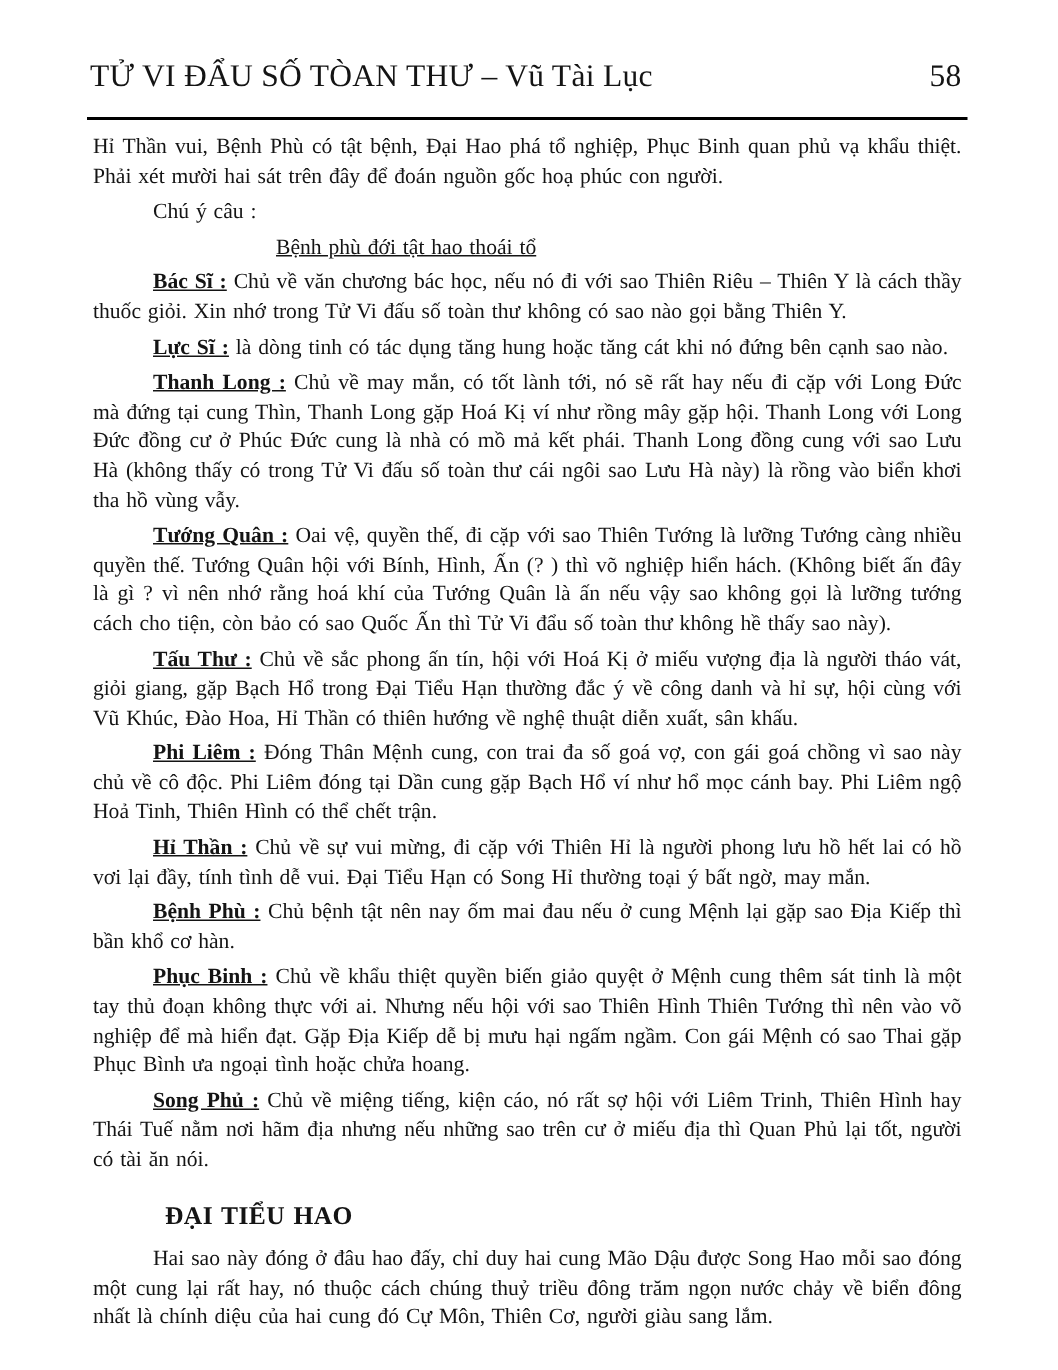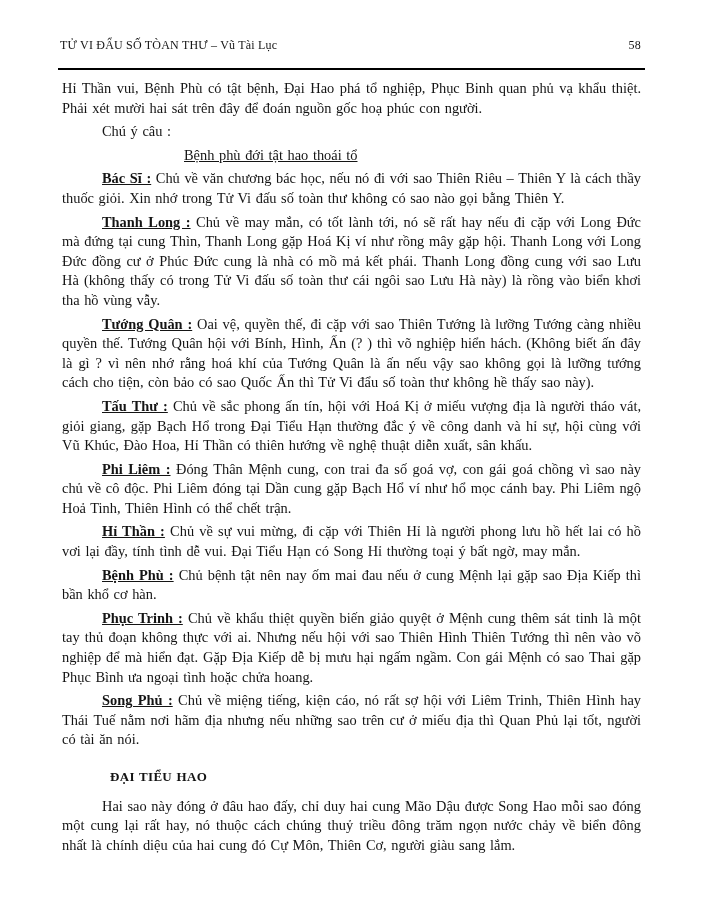--- a/index.html
+++ b/index.html
@@ -14,21 +14,21 @@
     position:relative;
     width:705px; height:913px;
     padding:38px 60px 0 58px;
     overflow:hidden;
     background:#ffffff;
   }
   .running-header {
     display:flex;
     justify-content:space-between;
     align-items:baseline;
-    font-size:12px;
+    font-size:21px;
     letter-spacing:0.2px;
     padding:0 4px 0 2px;
     margin-bottom:15px;
   }
   .rule {
     border:none;
     border-top:2px solid #000;
     margin:0 0 9px 0;
   }
   .bodytext {
@@ -36,21 +36,21 @@
     line-height:19.6px;
     text-align:justify;
     word-spacing:1px;
   }
   .bodytext p { margin:4px; }
   p.cont  { text-indent:0; }
   p.ind   { text-indent:40px; }
   p.quote { text-indent:122px; text-align:left;text-decoration:underline; }
   b.lead  { font-weight:bold;text-decoration:underline; }
   .section-heading {
-    font-size:13px;
+    font-size:17px;
     font-weight:bold;
     letter-spacing:0.3px;
     margin:17px 0 10px 52px;
     text-align:left;
   }
 </style>
 </head>
 <body>
 
 <div class="page">
@@ -66,34 +66,35 @@
 
     <p class="cont">Hỉ Thần vui, Bệnh Phù có tật bệnh, Đại Hao phá tổ nghiệp, Phục Binh quan phủ vạ khẩu thiệt. Phải xét mười hai sát trên đây để đoán nguồn gốc hoạ phúc con người.</p>
 
     <p class="ind">Chú ý câu :</p>
 
     <p class="quote">Bệnh phù đới tật hao thoái tổ</p>
 
 
     <p class="ind"><b class="lead">Bác Sĩ :</b> <span>Chủ về văn chương bác học, nếu nó đi với sao Thiên Riêu – Thiên Y là cách thầy thuốc giỏi. Xin nhớ trong Tử Vi đấu số toàn thư  không có sao nào gọi bằng Thiên Y.</span></p>
 
+    <p class="ind"><b class="lead">Lực Sĩ :</b> <span>là dòng tinh có tác dụng tăng hung hoặc tăng cát khi nó đứng bên cạnh sao nào.</span></p>
 
     <p class="ind"><b class="lead">Thanh Long :</b> <span>Chủ về may mắn, có tốt lành tới, nó sẽ rất hay nếu đi cặp với Long Đức mà đứng tại cung Thìn, Thanh Long gặp Hoá Kị ví như rồng mây gặp hội. Thanh Long với Long Đức đồng cư ở Phúc Đức cung là nhà có mồ mả kết phái. Thanh Long đồng cung với sao Lưu Hà (không thấy có trong Tử Vi đấu số toàn thư  cái ngôi sao Lưu Hà này)  là rồng vào biển khơi tha hồ vùng vẫy.</span></p>
 
     <p class="ind"><b class="lead">Tướng Quân :</b> <span>Oai vệ, quyền thế, đi cặp với sao Thiên Tướng là lưỡng Tướng càng nhiều quyền thế. Tướng Quân hội với Bính, Hình, Ấn (? ) thì võ nghiệp hiển hách. (Không biết ấn đây là gì ? vì nên nhớ rằng hoá khí của Tướng Quân là ấn nếu vậy sao không gọi là lưỡng tướng cách cho tiện, còn bảo có sao Quốc Ấn thì Tử Vi đẩu số toàn thư không hề thấy sao này).</span></p>
 
     <p class="ind"><b class="lead">Tấu Thư :</b> <span>Chủ về sắc phong ấn tín, hội với Hoá Kị ở miếu vượng địa là người tháo vát, giỏi giang, gặp Bạch Hổ trong Đại Tiểu Hạn thường đắc ý về công danh và hỉ sự, hội cùng với Vũ Khúc, Đào Hoa, Hỉ Thần có thiên hướng về nghệ thuật diễn xuất, sân khấu.</span></p>
 
     <p class="ind"><b class="lead">Phi Liêm :</b> <span>Đóng Thân Mệnh cung, con trai đa số goá vợ, con gái goá chồng vì sao này chủ về cô độc. Phi Liêm đóng tại Dần cung gặp Bạch Hổ ví như hổ mọc cánh bay. Phi Liêm ngộ Hoả Tinh, Thiên Hình có thể chết trận.</span></p>
 
     <p class="ind"><b class="lead">Hỉ Thần :</b> <span>Chủ về sự vui mừng, đi cặp với Thiên Hỉ là người phong lưu hồ hết lai có hồ vơi lại đầy, tính tình dễ vui. Đại Tiểu Hạn có Song Hỉ thường toại ý bất ngờ, may mắn.</span></p>
 
     <p class="ind"><b class="lead">Bệnh Phù :</b> <span>Chủ bệnh tật nên nay ốm mai đau nếu ở cung Mệnh lại gặp sao Địa Kiếp thì bần khổ cơ hàn.</span></p>
 
-    <p class="ind"><b class="lead">Phục Trinh :</b> <span>Chủ về khẩu thiệt quyền biến giảo quyệt ở Mệnh cung thêm sát tinh là một tay thủ đoạn không thực với ai. Nhưng nếu hội với sao Thiên Hình Thiên Tướng thì nên vào võ nghiệp để mà hiển đạt. Gặp Địa Kiếp dễ bị mưu hại ngấm ngầm. Con gái Mệnh có sao Thai gặp Phục Bình ưa ngoại tình hoặc chửa hoang.</span></p>
+    <p class="ind"><b class="lead">Phục Binh :</b> <span>Chủ về khẩu thiệt quyền biến giảo quyệt ở Mệnh cung thêm sát tinh là một tay thủ đoạn không thực với ai. Nhưng nếu hội với sao Thiên Hình Thiên Tướng thì nên vào võ nghiệp để mà hiển đạt. Gặp Địa Kiếp dễ bị mưu hại ngấm ngầm. Con gái Mệnh có sao Thai gặp Phục Bình ưa ngoại tình hoặc chửa hoang.</span></p>
 
     <p class="ind"><b class="lead">Song Phủ :</b> <span>Chủ về miệng tiếng, kiện cáo, nó rất sợ hội với Liêm Trinh, Thiên Hình hay Thái Tuế nằm nơi hãm địa nhưng nếu những sao trên cư ở miếu địa thì Quan Phủ lại tốt, người có tài ăn nói.</span></p>
 
     <div class="section-heading">ĐẠI TIỂU HAO</div>
 
     <p class="ind">Hai sao này đóng ở đâu hao đấy, chỉ duy hai cung Mão Dậu được Song Hao mỗi sao đóng một cung lại rất hay, nó thuộc cách chúng thuỷ triều đông trăm ngọn nước chảy về biển đông nhất là chính diệu của hai cung đó Cự Môn, Thiên Cơ, người giàu sang lắm.</p>
 
   </div>
 </div>
 

